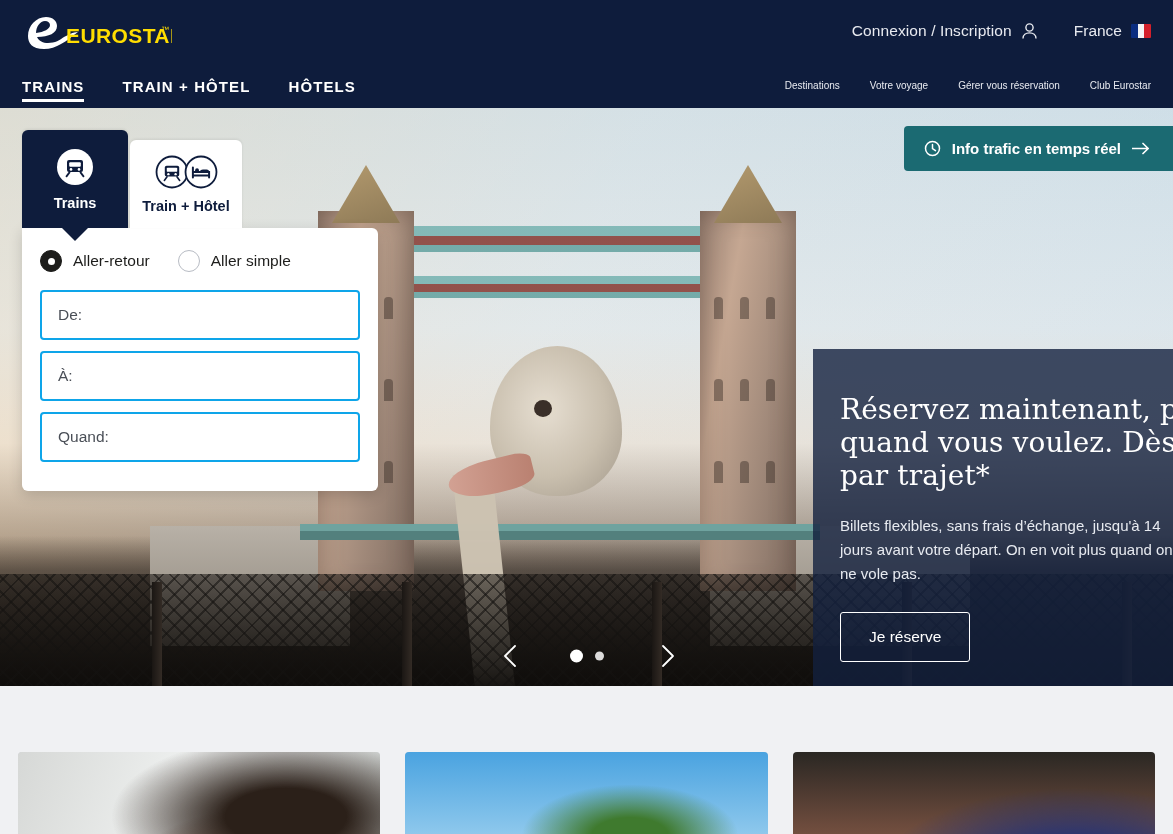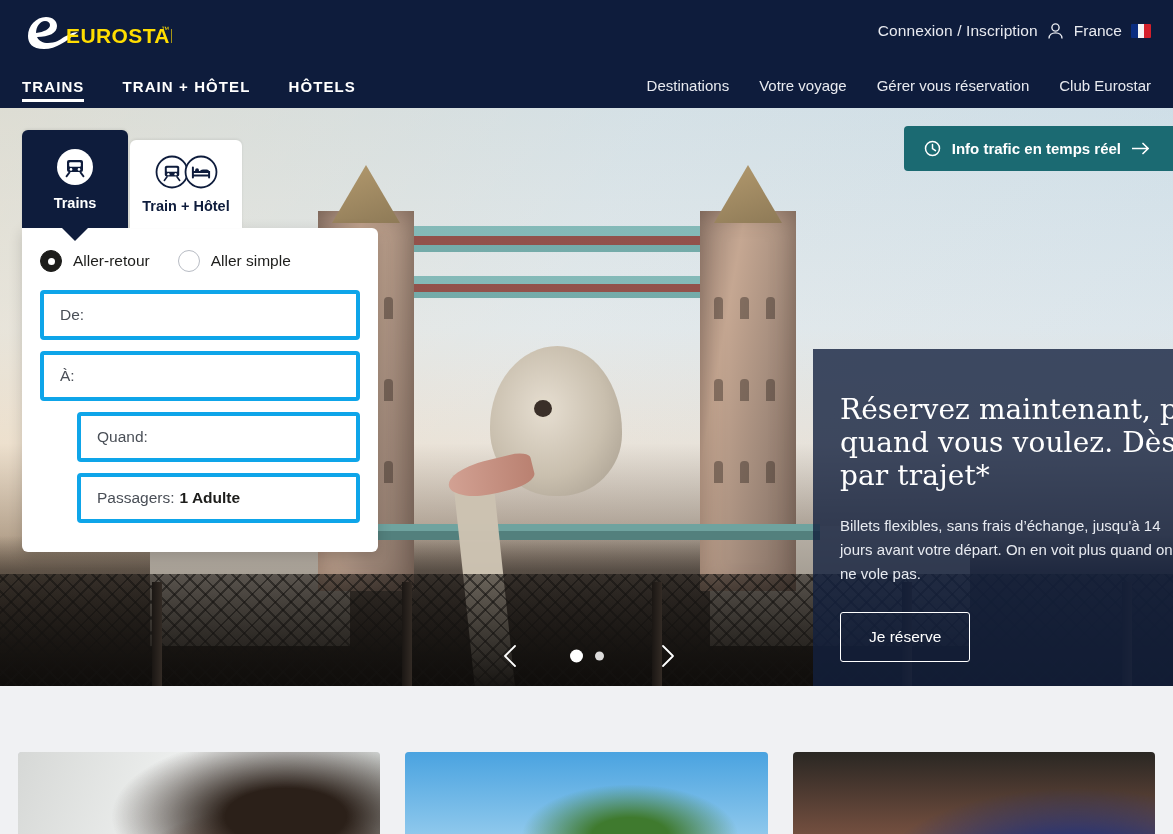--- a/index.html
+++ b/index.html
@@ -24,21 +24,21 @@
   .logo-wrap {
     display: flex; align-items: center;
     margin-left: 22px;
     height: 44px;
   }
   .logo-svg { display: block; }
   .topbar-right {
     margin-left: auto;
     display: flex; align-items: center;
     margin-right: 22px;
-    gap: 10px;
+    gap: 36px;
   }
   .account-link {
     display: flex; align-items: center; gap: 9px;
     color: #e8eaf0; font-size: 15.5px; letter-spacing: .1px;
     cursor: pointer; white-space: nowrap;
   }
   .country-link {
     display: flex; align-items: center; gap: 9px;
     color: #e8eaf0; font-size: 15.5px; cursor: pointer;
   }
@@ -63,21 +63,21 @@
     letter-spacing: 1.1px; text-transform: uppercase;
     padding-bottom: 13px; cursor: pointer; white-space: nowrap;
     position: relative;
   }
   .nav-primary.active::after {
     content: ""; position: absolute; left: 0; right: 0; bottom: 6px;
     height: 3px; background: #ffffff;
   }
   .nav-right { margin-left: auto; margin-right: 22px; display: flex; align-items: center; gap: 30px; }
   .nav-secondary {
-    color: #e8eaf0; font-size: 15px; cursor: pointer; white-space: nowrap;
+    color: #e8eaf0; font-size: 10px; cursor: pointer; white-space: nowrap;
   }
 
   
   .hero {
     position: relative;
     height: 578px;
     overflow: hidden;
     background: #c2410c;
   }
   
@@ -214,30 +214,30 @@
     border: 1.5px solid #b8bcc4; background: #fff;
     display: flex; align-items: center; justify-content: center;
   }
   .radio.on .radio-dot { background: #1d1d1b; border-color: #1d1d1b; }
   .radio.on .radio-dot::after {
     content: ""; width: 7px; height: 7px; border-radius: 50%; background: #fff;
   }
   .radio-label { font-size: 15.5px; color: #1d1d1b; }
   .field {
     height: 50px;
-    border: 4px solid #0ea5e9;
+    border: 2px solid #0ea5e9;
     border-radius: 4px;
     display: flex; align-items: center;
     padding: 0 16px;
     margin-bottom: 11px;
     font-size: 15.5px; color: #4a4f57;
     cursor: text;
     background: #fff;
   }
-  .field.clickable { cursor: pointer; margin-left: 37px; }
+  .field.clickable { cursor: pointer; }
   .field .val { color: #1d1d1b; font-weight: bold; margin-left: 5px; }
   .search-btn {
     height: 50px; width: 100%;
     background: #ffdd00; border: none; border-radius: 4px;
     color: #1d1d1b; font-size: 16px; font-weight: bold;
     font-family: inherit;
     cursor: pointer;
     margin-top: 9px;
   }
   .panel-links { display: flex; gap: 26px; margin-top: 18px; }
@@ -484,24 +484,20 @@
 
         <div class="field">
           <span>De:</span>
         </div>
         <div class="field">
           <span>À:</span>
         </div>
         <div class="field clickable">
           <span>Quand:</span>
         </div>
-        <div class="field clickable">
-          <span>Passagers:</span>
-          <span class="val">1 Adulte</span>
-        </div>
 
 
       </div>
     </div>
 
     <div class="promo">
       <h2>
         <span>Réservez maintenant, partez</span><br>
         <span>quand vous voulez. Dès 44 €</span><br>
         <span>par trajet*</span>

